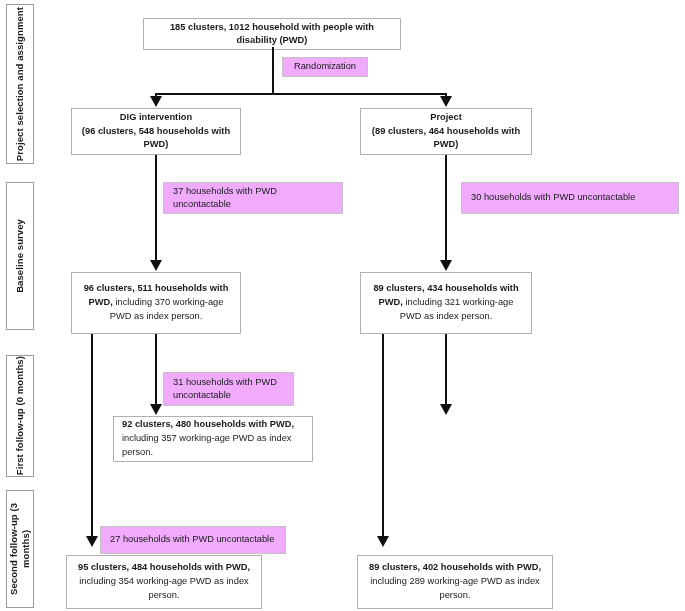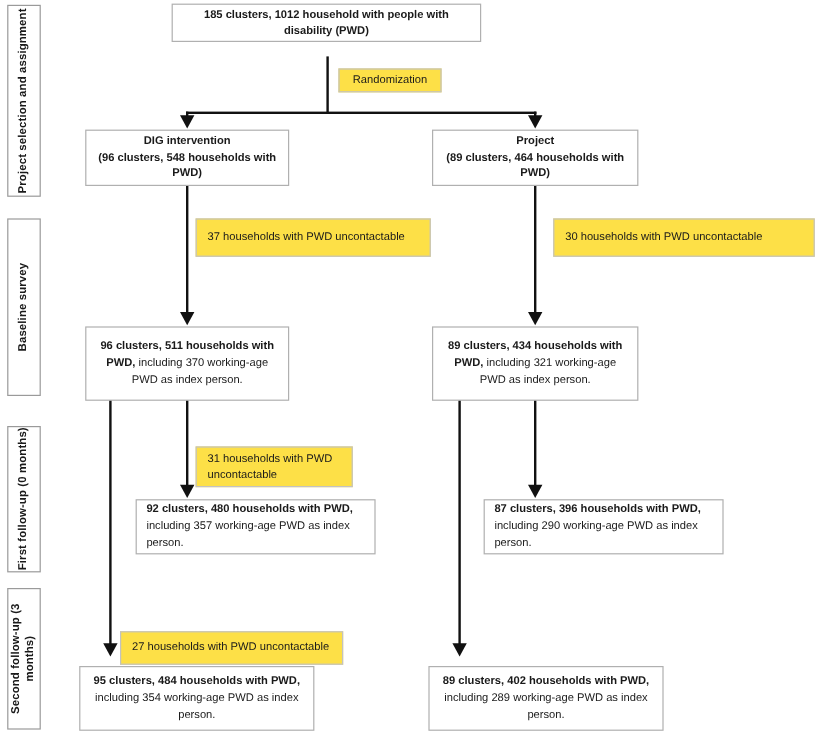--- a/index.html
+++ b/index.html
@@ -58,21 +58,21 @@
     color: #1a1a1a;
   }
   .node.bold .node-text {
     font-weight: bold;
   }
   
   .note {
     position: absolute;
     box-sizing: border-box;
     border: 1px solid #c2c2c2;
-    background: #fde047;
+    background: #f0abfc;
     display: flex;
     align-items: center;
     padding: 4px 9px;
   }
   .note .note-text {
     font-size: 9.3px;
     line-height: 1.45;
     text-align: left;
     color: #1a1a1a;
   }
@@ -133,21 +133,21 @@
   </div>
 
   <div class="stage-label" style="left:6px; top:355px; width:28px; height:122px;">
     <span class="stage-text">First follow-up (0 months)</span>
   </div>
 
   <div class="stage-label" style="left:6px; top:490px; width:28px; height:118px;">
     <span class="stage-text">Second follow-up (3 months)</span>
   </div>
 
-  <div class="node bold" style="left:143px; top:3px; width:258px; height:32px;">
+  <div class="node bold" style="left:143px; top:18px; width:258px; height:32px;">
     <span class="node-text">185 clusters, 1012 household with people with disability (PWD)</span>
   </div>
 
   <div class="vline" style="left:272px; top:47px; width:2px; height:47px;"></div>
 
   <div class="note" style="left:282px; top:57px; width:86px; height:20px; justify-content:center;">
     <span class="note-text" style="text-align:center; width:100%;">Randomization</span>
   </div>
 
   <div class="hline" style="left:155px; top:93px; width:292px; height:2px;"></div>
@@ -165,21 +165,21 @@
   <div class="node bold" style="left:360px; top:108px; width:172px; height:47px;">
     <span class="node-text"><span>Project</span><br><span>(89 clusters, 464 households with PWD)</span></span>
   </div>
 
   <div class="vline" style="left:155px; top:155px; width:2px; height:110px;"></div>
   <div class="arrowhead" style="left:150px; top:260px;"></div>
 
   <div class="vline" style="left:445px; top:155px; width:2px; height:110px;"></div>
   <div class="arrowhead" style="left:440px; top:260px;"></div>
 
-  <div class="note" style="left:163px; top:182px; width:196px; height:32px;">
+  <div class="note" style="left:163px; top:182px; width:180px; height:32px;">
     <span class="note-text">37 households with PWD uncontactable</span>
   </div>
 
   <div class="note" style="left:461px; top:182px; width:218px; height:32px;">
     <span class="note-text">30 households with PWD uncontactable</span>
   </div>
 
   <div class="result centered" style="left:71px; top:272px; width:170px; height:62px;">
     <span class="result-text"><span class="lead">96 clusters, 511 households with PWD,</span><span> including 370 working-age PWD as index person.</span></span>
   </div>
@@ -202,23 +202,20 @@
 
   <div class="note" style="left:163px; top:372px; width:131px; height:34px;">
     <span class="note-text">31 households with PWD uncontactable</span>
   </div>
 
 
   <div class="result" style="left:113px; top:416px; width:200px; height:46px;">
     <span class="result-text"><span class="lead">92 clusters, 480 households with PWD,</span><span> including 357 working-age PWD as index person.</span></span>
   </div>
 
-  <div class="result" style="left:403px; top:416px; width:200px; height:46px;">
-    <span class="result-text"><span class="lead">87 clusters, 396 households with PWD,</span><span> including 290 working-age PWD as index person.</span></span>
-  </div>
 
   <div class="note" style="left:100px; top:526px; width:186px; height:28px;">
     <span class="note-text">27 households with PWD uncontactable</span>
   </div>
 
 
   <div class="result centered" style="left:66px; top:555px; width:196px; height:54px;">
     <span class="result-text"><span class="lead">95 clusters, 484 households with PWD,</span><span> including 354 working-age PWD as index person.</span></span>
   </div>
 

